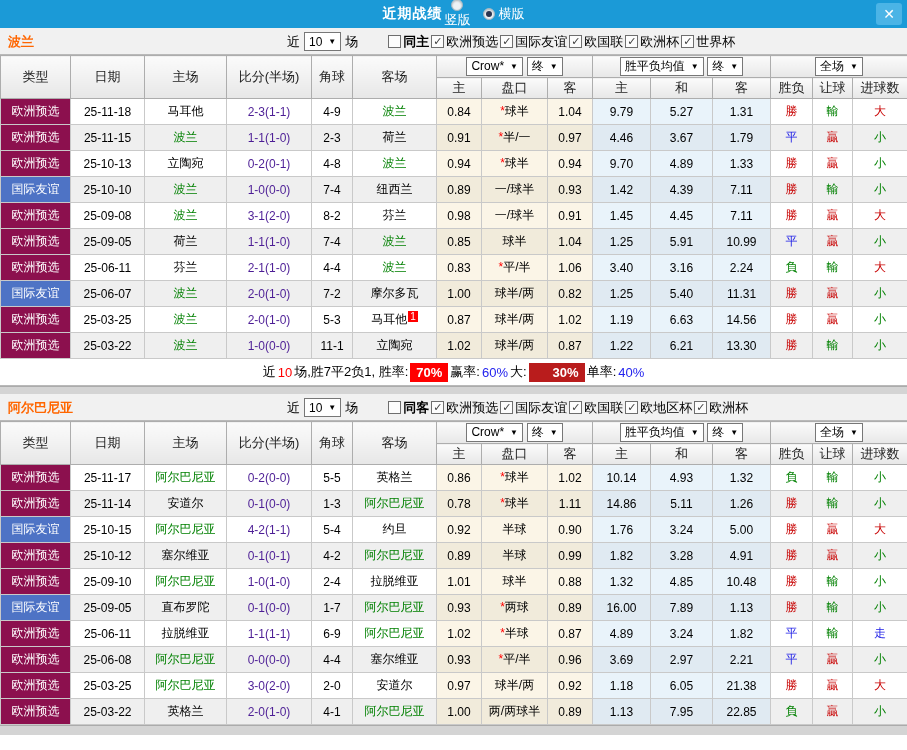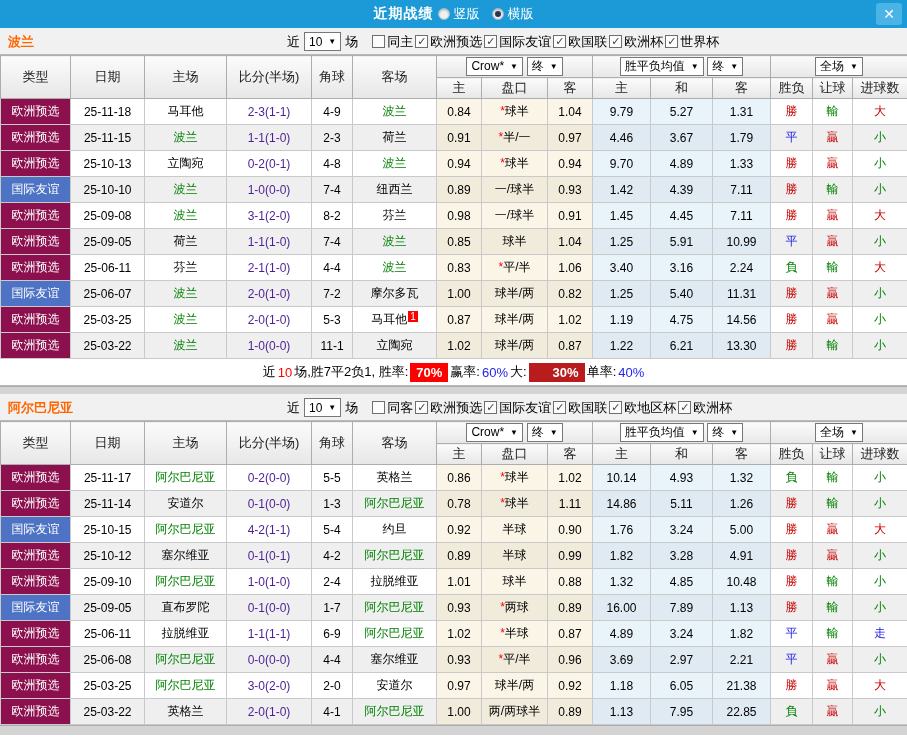--- a/index.html
+++ b/index.html
@@ -10,40 +10,40 @@
   
   .topbar { height:28px; background:#1B9AD7; position:relative;
             display:flex; align-items:center; justify-content:center; color:#FFF; }
   .topbar .title { font-size:14px; font-weight:bold; letter-spacing:1px; }
   .radio-label { display:inline-flex; align-items:center; font-size:13px; cursor:pointer; }
   .radio { width:12px; height:12px; border-radius:50%; background:#EDF2F5;
            border:1px solid #9FB6C2; display:inline-block; position:relative;
            margin:0 4px 0 2px; box-shadow:inset 0 1px 2px rgba(0,0,0,.25); }
   .radio.checked::after { content:""; position:absolute; left:2px; top:2px; right:2px; bottom:2px;
            background:#2A3550; border-radius:50%; }
-  .rl-a { margin-left:2px; } .rl-b { margin-left:10px; }
+  .rl-a { margin-left:2px;flex-direction:column; } .rl-b { margin-left:10px; }
   .close-btn { position:absolute; right:5px; top:3px; width:26px; height:22px; line-height:22px;
            background:#4BB4E6; border-radius:3px; text-align:center; font-size:14px; font-weight:bold;
            color:#FFF; cursor:pointer; }
 
   
   .filter-row { height:27px; background:#F1F1F1; border-bottom:1px solid #B9B9B9;
            position:relative; font-size:13px; color:#000; }
   .team-name { position:absolute; left:8px; top:5px; color:#FF6600; font-weight:bold; font-size:13px; }
   .filter-controls { position:absolute; left:283px; top:0; height:27px;
            display:flex; align-items:center; white-space:nowrap; }
   .filter-controls > span.txt { margin:0 4px; }
   .sel { display:inline-flex; align-items:center; border:1px solid #777777; background:#FFF;
            height:19px; padding:0 4px; font-size:12px; color:#000; gap:6px; cursor:pointer; }
   .sel .arrow { font-size:8px; color:#000; }
   .chk-label { display:inline-flex; align-items:center; cursor:pointer; margin-left:2px; }
   .checkbox { width:13px; height:13px; border:1px solid #6E6E6E; background:#FCFCFC;
            display:inline-block; margin-right:2px; font-size:11px; line-height:11px;
            text-align:center; color:#3C3C3C; font-weight:bold; overflow:hidden; }
-  .same-label { margin-left:10px; }
+  .same-label { margin-left:26px;font-weight:bold; }
 
   
   table { width:907px; border-collapse:collapse; table-layout:fixed; }
   th { background:linear-gradient(#FBFBFB,#E7E7E7); border:1px solid #ADADAD;
        font-weight:normal; font-size:13px; color:#222; height:21px; padding:0; }
   .hrow1 th.selth { height:22px;margin-left:24px; }
   td { border:1px solid #C9C9C9; text-align:center; font-size:12px; color:#000;
        height:26px; padding:0; white-space:nowrap; overflow:hidden; }
   tbody tr:nth-child(even) td { background:#EFEFEF; }
   td.cream { background:#FBF5E7; }
@@ -333,21 +333,21 @@
             <td class="type t-qual">欧洲预选</td>
             <td>25-03-25</td>
             <td><span class="team-focus">波兰</span></td>
             <td class="score-cell">2-0(1-0)</td>
             <td>5-3</td>
             <td><span>马耳他</span><span class="badge1">1</span></td>
             <td class="cream">0.87</td>
             <td class="cream">球半/两</td>
             <td class="cream">1.02</td>
             <td class="lblue">1.19</td>
-            <td class="lblue">4.75</td>
+            <td class="lblue">6.63</td>
             <td class="lblue">14.56</td>
             <td class="c-r">勝</td>
             <td class="c-r">贏</td>
             <td class="c-g">小</td>
           </tr>
           <tr>
             <td class="type t-qual">欧洲预选</td>
             <td>25-03-22</td>
             <td><span class="team-focus">波兰</span></td>
             <td class="score-cell">1-0(0-0)</td>

